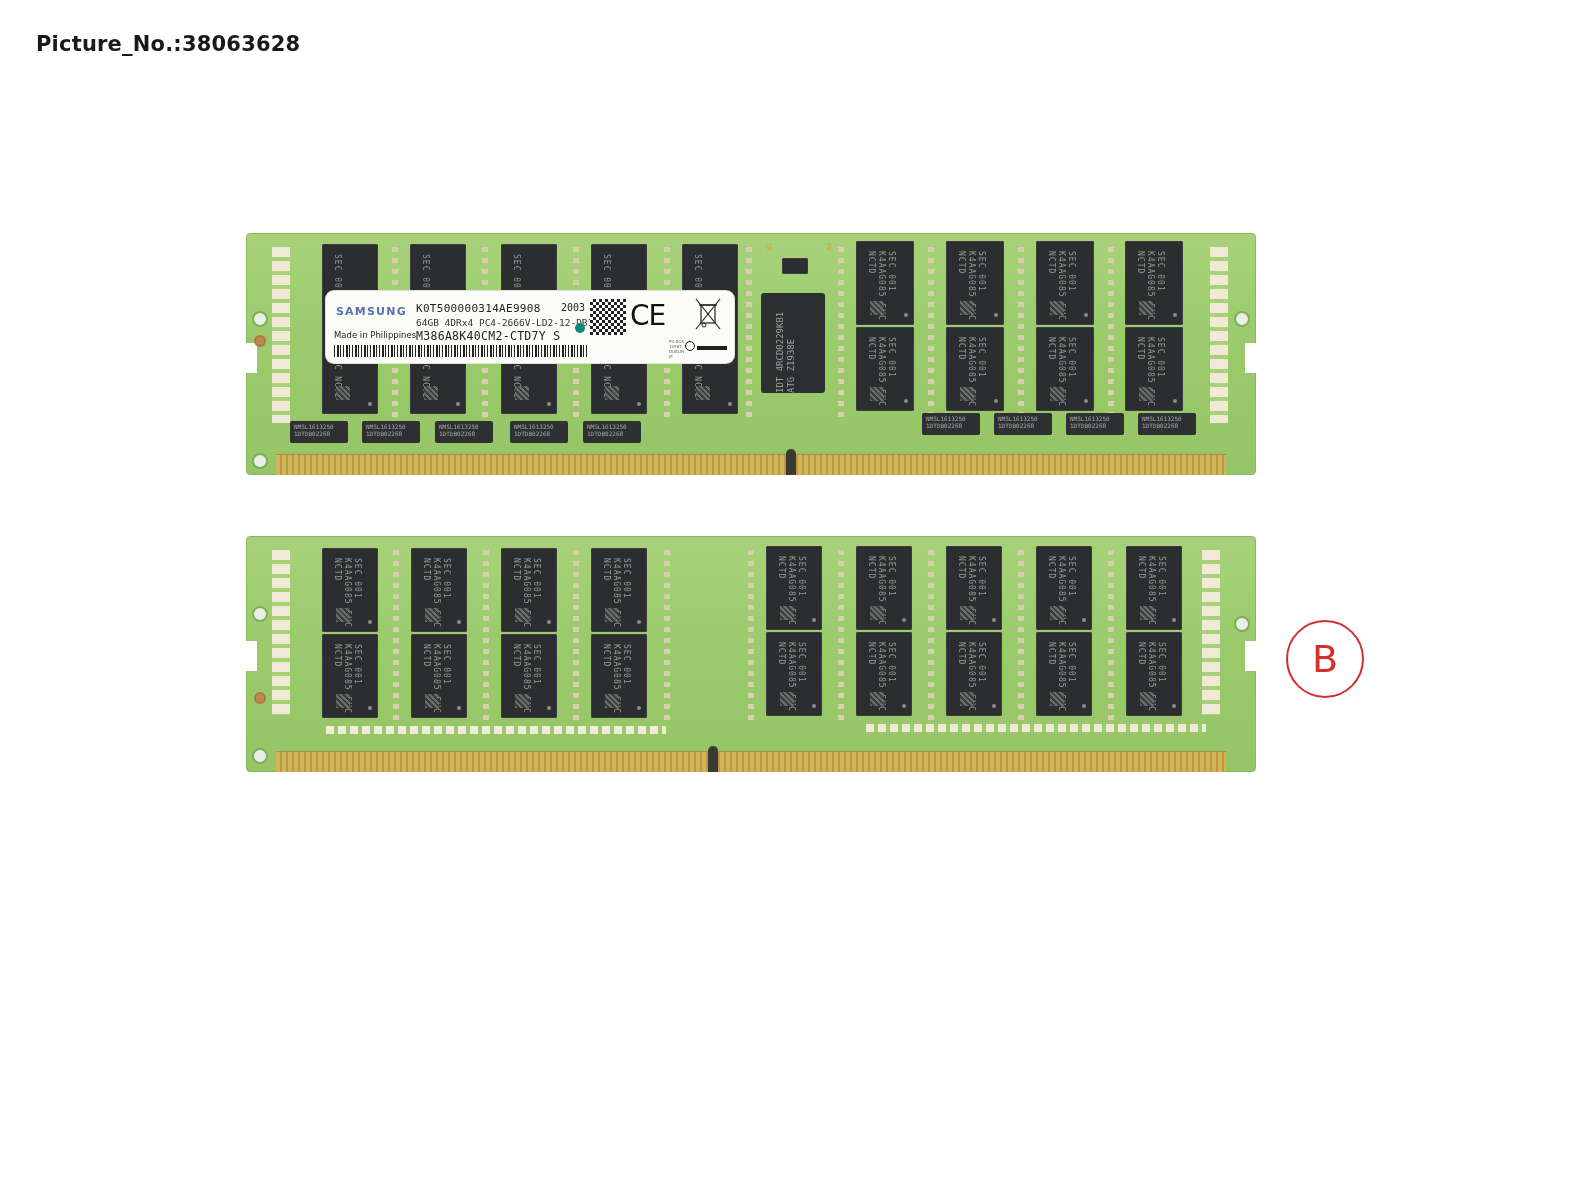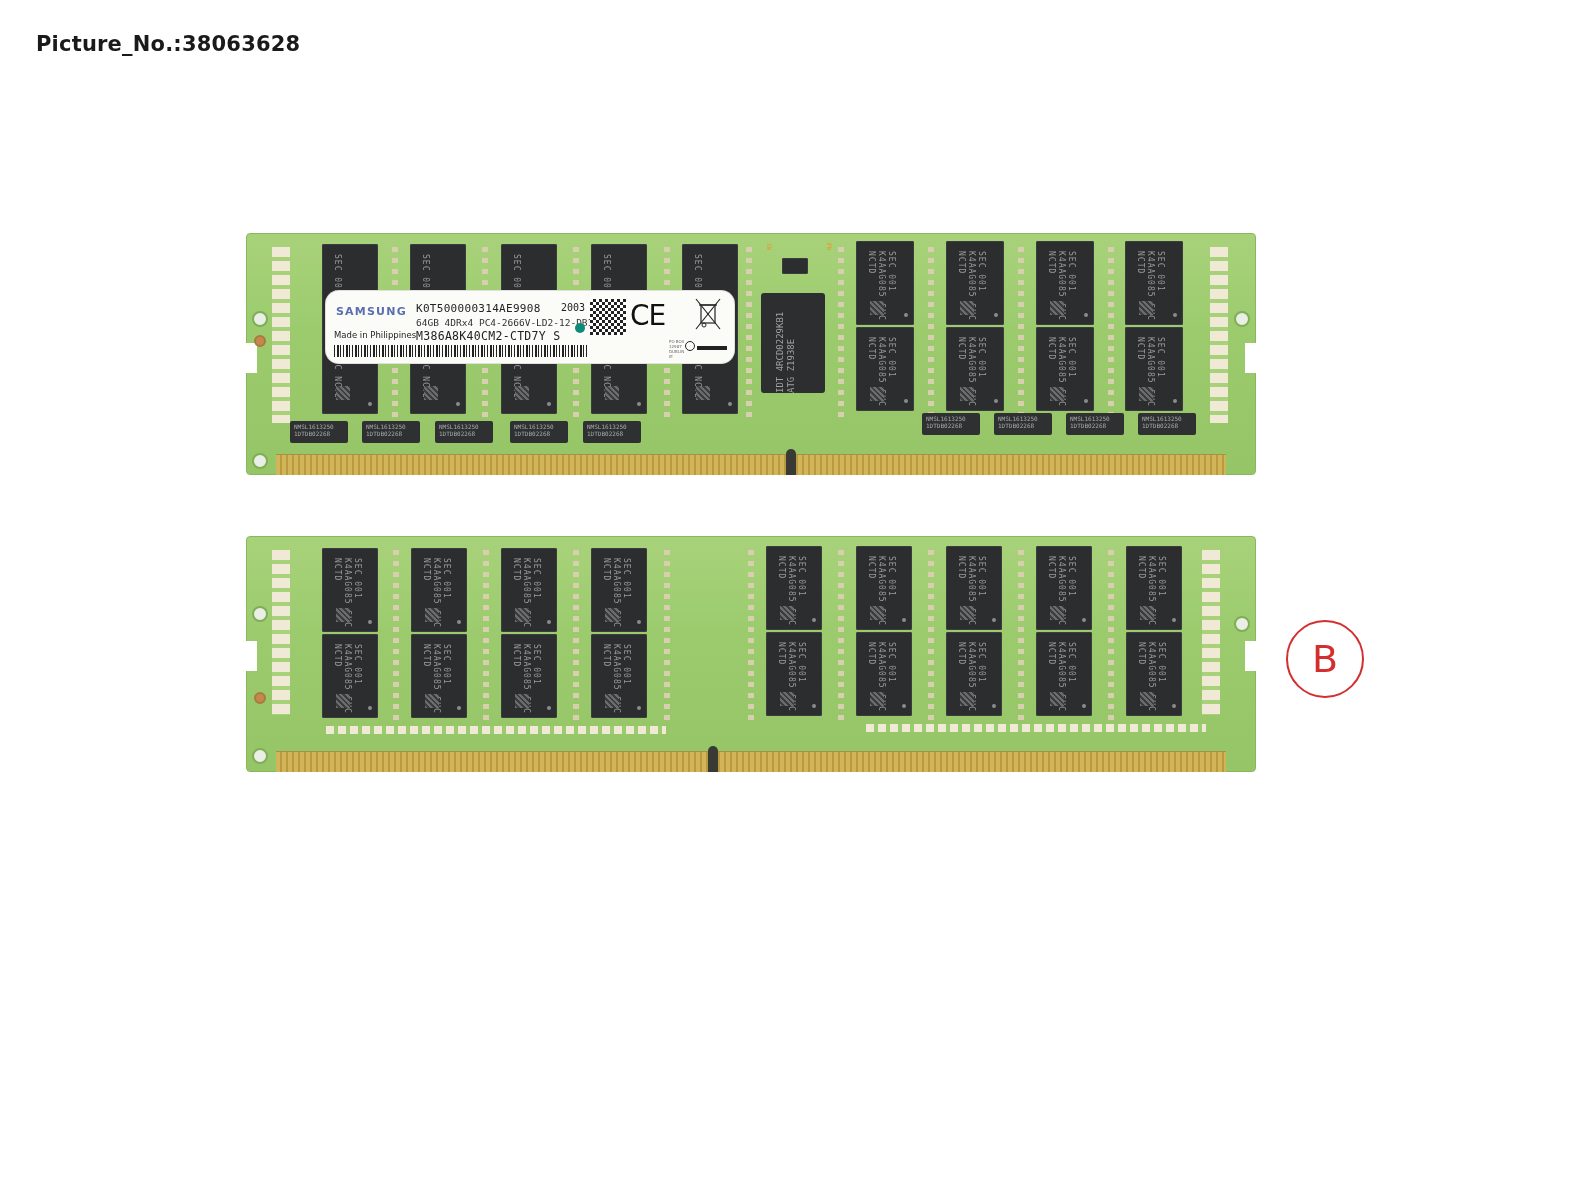--- a/index.html
+++ b/index.html
@@ -33,21 +33,21 @@
     .rcd { position: absolute; background: #2c2e2f; border-radius: 3px; color: #9fa1a1;
            font-size: 9px; font-family: "DejaVu Sans Mono", monospace; }
     .rcd .txt { position: absolute; left: 14px; top: 14px; writing-mode: vertical-rl; transform: rotate(180deg); line-height: 11px; }
     .smd-col { position: absolute; width: 6px;
                background: repeating-linear-gradient(180deg, #d8cfae 0 5px, transparent 5px 11px); }
     .res-bank { position: absolute; width: 18px;
                 background: repeating-linear-gradient(180deg, #efe9d6 0 10px, #a8d27a 10px 14px); }
     .res-row { position: absolute; height: 8px;
                background: repeating-linear-gradient(90deg, #efe9d6 0 8px, #9ccb6e 8px 12px); }
 
-    .label { position: absolute; background: #fbfbf8; border-radius: 13px; box-shadow: 0 0 0 1px #e0e0da; }
+    .label { position: absolute; background: #fbfbf8; border-radius: 8px; box-shadow: 0 0 0 1px #e0e0da; }
     .label .brand { position: absolute; left: 10px; top: 14px; font-size: 11px; color: #5a6fb0; font-weight: bold; letter-spacing: 1.2px; }
     .label .made { position: absolute; left: 8px; top: 39px; font-size: 8.5px; color: #222; }
     .label .l1 { position: absolute; left: 90px; top: 11px; font-size: 11px; color: #222; font-family: "DejaVu Sans Mono", monospace; letter-spacing: 0.3px; }
     .label .yr { position: absolute; left: 235px; top: 11px; font-size: 10px; color: #222; font-family: "DejaVu Sans Mono", monospace; }
     .label .l2 { position: absolute; left: 90px; top: 26px; font-size: 9.5px; color: #333; font-family: "DejaVu Sans Mono", monospace; }
     .label .l3 { position: absolute; left: 90px; top: 38px; font-size: 11.5px; color: #222; font-family: "DejaVu Sans Mono", monospace; letter-spacing: 0.3px; }
     .label .barcode { position: absolute; left: 8px; top: 54px; width: 255px; height: 12px;
                       background: repeating-linear-gradient(90deg, #222 0 1px, transparent 1px 3px, #222 3px 5px, transparent 5px 6px, #222 6px 7px, transparent 7px 9px); }
     .label .qr { position: absolute; left: 264px; top: 8px; width: 36px; height: 36px;
                  background: repeating-conic-gradient(#222 0 25%, #fff 0 50%) 0 0/6px 6px; }

